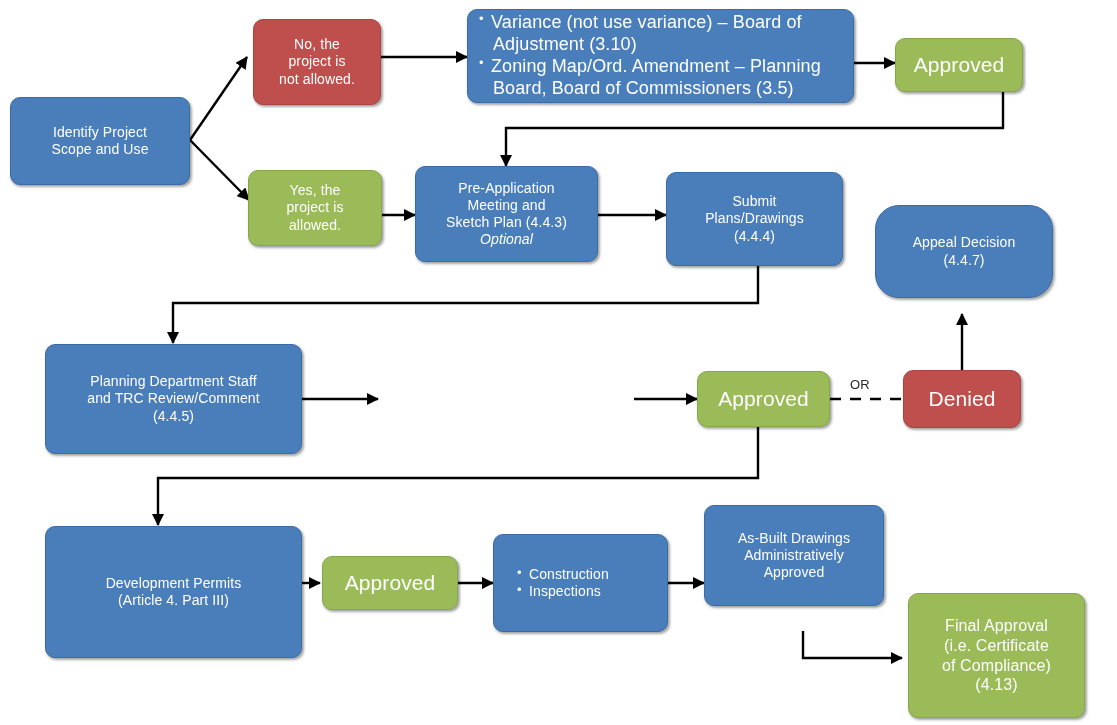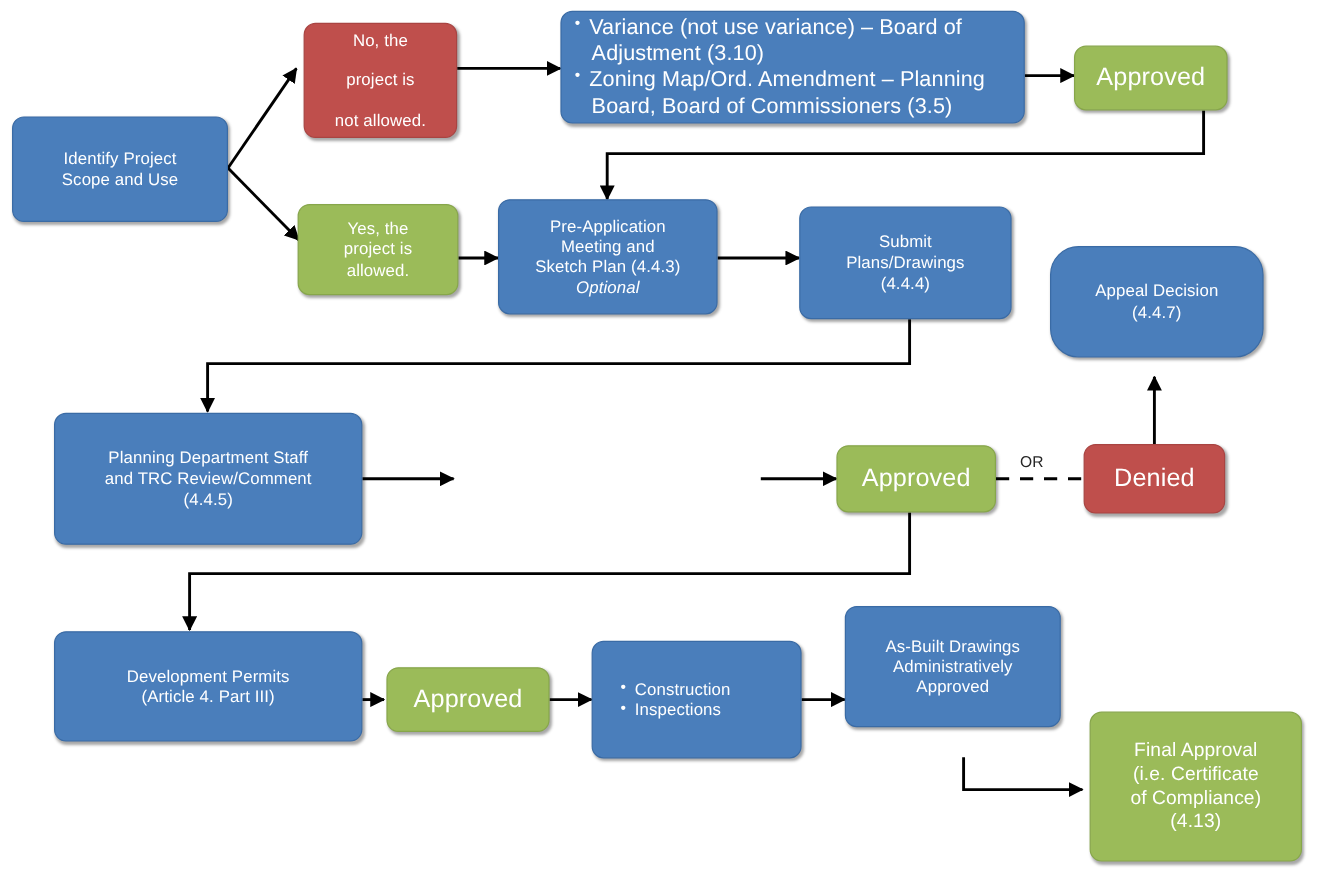--- a/index.html
+++ b/index.html
@@ -133,21 +133,21 @@
     </g>
 
     <path d="M 830 399 L 903 399" fill="none" stroke="#000000" stroke-width="2.6" stroke-dasharray="11 9" stroke-linecap="butt"></path>
   </svg>
 
   <div class="node blue" style="left:10px; top:97px; width:180px; height:88px; font-size:14px;">
     <span class="line">Identify Project</span>
     <span class="line">Scope and Use</span>
   </div>
 
-  <div class="node red" style="left:253px; top:19px; width:128px; height:96px; font-size:14px;gap:16px;">
+  <div class="node red" style="left:253px; top:19px; width:128px; height:86px; font-size:14px;">
     <span class="line">No, the</span>
     <span class="line">project is</span>
     <span class="line">not allowed.</span>
   </div>
 
   <div class="node blue bullets" style="left:467px; top:9px; width:387px; height:94px; font-size:18px; padding-left:10px; padding-right:6px;">
     <span class="bullet-item">
       <span>Variance (not use variance) – Board of</span>
       <span class="cont" style="padding-left:2px;">Adjustment (3.10)</span>
     </span>
@@ -195,21 +195,21 @@
   <div class="node green" style="left:697px; top:371px; width:133px; height:56px; font-size:21px;">
     <span class="line">Approved</span>
   </div>
 
   <span class="edge-label" style="left:850px; top:377px;">OR</span>
 
   <div class="node red" style="left:903px; top:370px; width:118px; height:58px; font-size:21px;">
     <span class="line">Denied</span>
   </div>
 
-  <div class="node blue" style="left:45px; top:526px; width:257px; height:92px; font-size:14px;">
+  <div class="node blue" style="left:45px; top:526px; width:257px; height:132px; font-size:14px;">
     <span class="line">Development Permits</span>
     <span class="line">(Article 4. Part III)</span>
   </div>
 
   <div class="node green" style="left:322px; top:556px; width:136px; height:54px; font-size:21px;">
     <span class="line">Approved</span>
   </div>
 
   <div class="node blue bullets" style="left:493px; top:534px; width:175px; height:98px; font-size:14px; padding-left:22px;">
     <span class="bullet-item">Construction</span>

